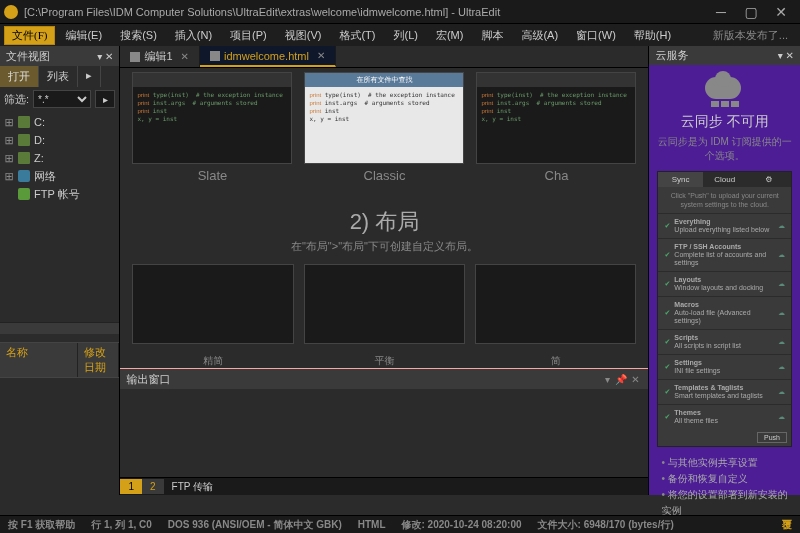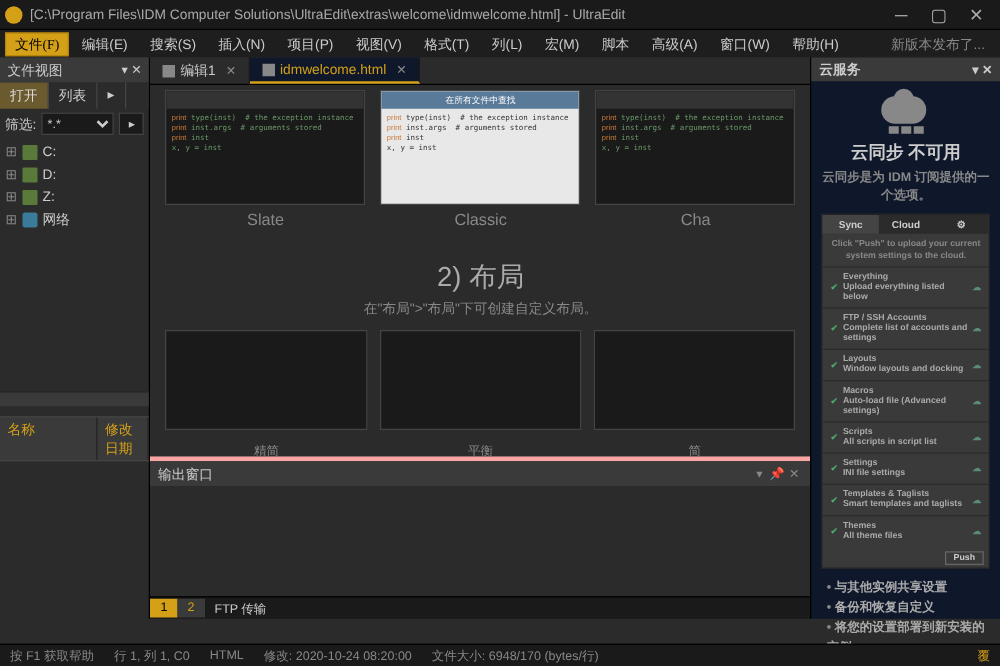--- a/index.html
+++ b/index.html
@@ -54,30 +54,30 @@
 .themecard .thumb.light .bd { color:#333; }
 .themecard .thumb .kw { color:#c97a3a; }
 .themecard .cap { color:#888; font-size:13px; margin-top:4px; }
 .section-ttl { text-align:center; margin-top:20px; }
 .section-ttl .big { font-size:22px; color:#aaa; }
 .section-ttl .sub { font-size:11px; color:#888; margin-top:2px; }
 .layouts { display:flex; gap:10px; padding:10px 12px; }
 .layoutcard { flex:1; height:80px; background:#1a1a1a; border:1px solid #444; }
 .layoutcap { display:flex; padding:0 12px; gap:10px; color:#888; font-size:10px; }
 .layoutcap span { flex:1; text-align:center; }
-.outpanel { border-top:4px solid #fca5a5; }
+.outpanel { border-top:1px solid #fca5a5; }
 .outhdr { height:20px; background:#3a3a3a; display:flex; align-items:center; padding:2px 6px; }
 .outhdr .sp { flex:1; }
 .outhdr .ctl { width:14px; text-align:center; cursor:pointer; color:#888; font-size:10px; }
 .outbody { height:88px; background:#2b2b2b; }
 .outtabs { display:flex; background:#1a1a1a; border-top:1px solid #000; height:18px; align-items:center; }
 .outtabs .ot { padding:2px 8px; font-size:10px; cursor:pointer; }
 .outtabs .ot.num { background:#d4a017; color:#000; }
 .outtabs .ot.n2 { background:#3a3a3a; color:#d4a017; }
-.rightcol { width:190px; background:#0f172a; border-left:1px solid #000; display:flex; flex-direction:column;font-weight:bold; }
+.rightcol { width:190px; background:#4c1d95; border-left:1px solid #000; display:flex; flex-direction:column; }
 .cloudico { margin:12px auto 6px; width:40px; height:30px; position:relative; }
 .cloudico .cl { width:36px; height:22px; background:#888; border-radius:12px; position:relative; }
 .cloudico .cl:before { content:""; position:absolute; width:16px; height:16px; background:#888; border-radius:50%; top:-6px; left:10px; }
 .cloudico .scr { display:flex; gap:2px; justify-content:center; margin-top:2px; }
 .cloudico .scr i { width:8px; height:6px; background:#888; display:block; }
 .cloudttl { text-align:center; color:#ccc; font-size:14px; }
 .cloudsub { text-align:center; color:#888; font-size:10px; margin:4px 6px 8px; }
 .syncbox { margin:0 8px; background:#3a3a3a; border:1px solid #222; font-size:8px; }
 .syncbox .sbtabs { display:flex; background:#2b2b2b; }
 .syncbox .sbtab { flex:1; padding:3px; text-align:center; font-size:8px; cursor:pointer; }
@@ -86,21 +86,21 @@
 .syncbox .sbnote { padding:4px 6px; color:#888; font-size:7px; line-height:9px; text-align:center; }
 .syncbox .sbitem { border-top:1px solid #2b2b2b; padding:4px 6px; display:flex; align-items:center; gap:4px; font-size:7px; color:#aaa; }
 .syncbox .sbitem .chk { color:#4aa86a; }
 .syncbox .sbitem .txt { flex:1; line-height:8px; }
 .syncbox .sbitem .cld { color:#5a8a7a; }
 .syncbox .sbftr { padding:4px; text-align:right; }
 .syncbox .sbftr .b { border:1px solid #666; padding:1px 6px; font-size:7px; cursor:pointer; }
 .bullets { padding:8px 12px; font-size:10px; color:#aaa; line-height:16px; }
 .bullets .bl:before { content:"• "; color:#888; }
 .status { height:18px; background:#1a1a1a; border-top:1px solid #000; display:flex; align-items:center; font-size:10px; color:#888; padding:0 4px; gap:8px; position:absolute; bottom:0; left:0; right:0; }
-.status .seg { padding:0 4px; white-space:nowrap; }
+.status .seg { padding:0 4px; white-space:nowrap;font-weight:bold; }
 .status .seg.r { margin-left:auto; color:#d4a017; }
 </style>
 </head>
 <body>
 
 <div class="titlebar">
   <span class="ico"></span>
   <span class="ttl">[C:\Program Files\IDM Computer Solutions\UltraEdit\extras\welcome\idmwelcome.html] - UltraEdit</span>
   <div class="winbtns">
     <div class="winbtn">─</div>
@@ -156,20 +156,25 @@
         <div class="node">
           <span class="exp">⊞</span>
           <span class="ic drive"></span>
           <span>Z:</span>
         </div>
         <div class="node">
           <span class="exp">⊞</span>
           <span class="ic net"></span>
           <span>网络</span>
         </div>
+        <div class="node">
+          <span class="exp"></span>
+          <span class="ic ftp"></span>
+          <span>FTP 帐号</span>
+        </div>
       </div>
     <div class="leftspacer"></div>
     <div class="scrolldummy"></div>
     <div class="listhdr">
       <div class="col" style="width:78px">名称</div>
       <div class="col" style="flex:1">修改日期</div>
     </div>
     <div style="flex:1"></div>
   </div>
 
@@ -315,17 +320,18 @@
         <div class="bl">将您的设置部署到新安装的实例</div>
         <div class="bl">管理已同步实例</div>
       </div>
 
   </div>
 </div>
 
 <div class="status">
   <span class="seg">按 F1 获取帮助</span>
   <span class="seg">行 1, 列 1, C0</span>
+  <span class="seg">DOS    936  (ANSI/OEM - 简体中文 GBK)</span>
   <span class="seg">HTML</span>
   <span class="seg">修改: 2020-10-24 08:20:00</span>
   <span class="seg">文件大小: 6948/170 (bytes/行)</span>
   <span class="seg r">覆</span>
 </div>
 
 </body></html>

